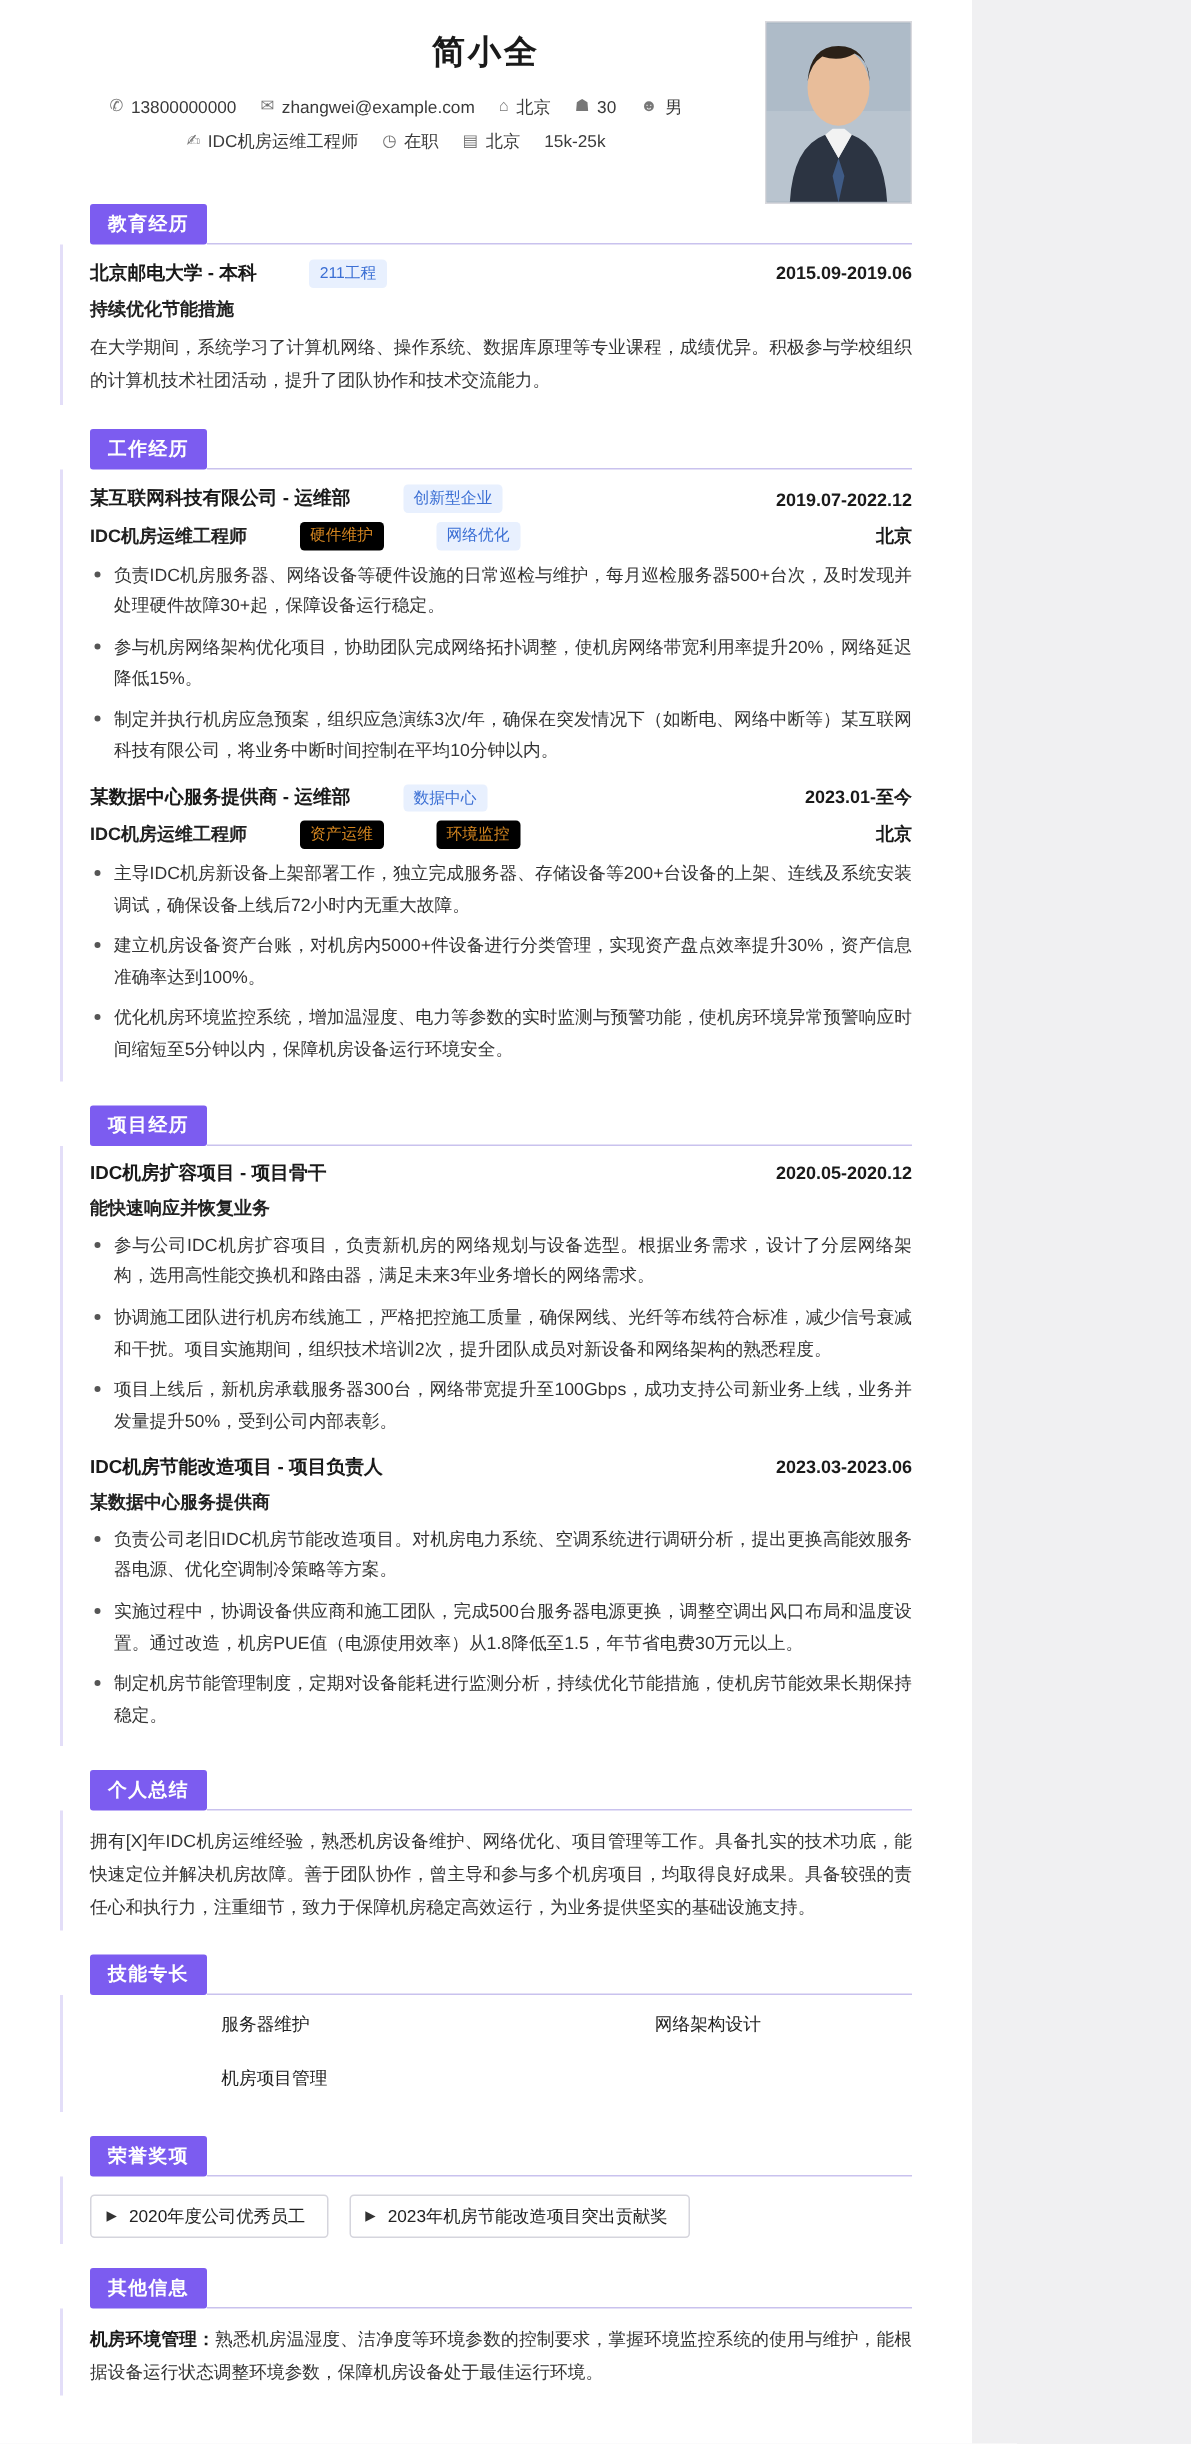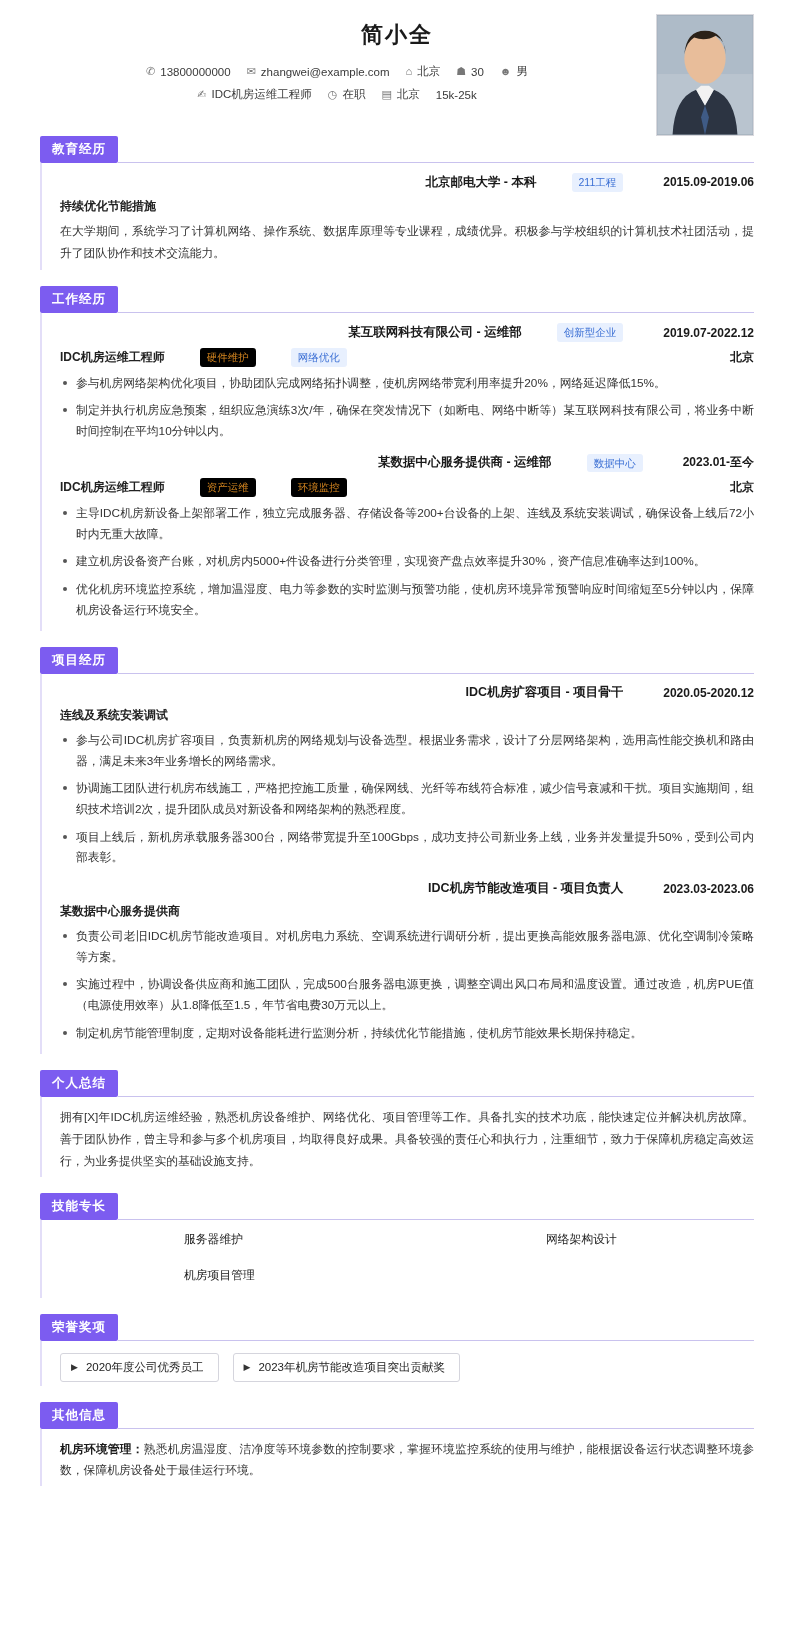--- a/index.html
+++ b/index.html
@@ -5,21 +5,21 @@
   * { box-sizing: border-box; }
   html, body { margin: 0; padding: 0; }
   body {
     width: 794px;
     background: #f0f0f2;
     font-family: "Liberation Sans", "DejaVu Sans", sans-serif;
     color: #222;
     font-size: 12px;
   }
   .page {
-    width: 794px;
+    width: 648px;
     min-height: 1629px;
     background: #ffffff;
     position: relative;
     padding: 0 0 10px 0;
   }
 
   
   .header {
     padding: 14px 40px 10px 40px;
     position: relative;
@@ -54,21 +54,21 @@
     border: 1px solid #d8d8dd;
     background: #cfd6dd;
   }
   .photo svg { display: block; width: 100%; height: 100%; }
 
   
   .section { margin-top: 16px; }
   .sec-head {
     display: flex;
     align-items: center;
-    padding-left: 40px;
+    padding-left: 60px;
   }
   .sec-tag {
     background: #7c5cf0;
     color: #fff;
     font-size: 12.5px;
     font-weight: bold;
     padding: 5px 12px;
     letter-spacing: 1px;
     border-radius: 2px;
   }
@@ -85,22 +85,22 @@
     margin: 0 40px 0 40px;
     border-left: 2px solid #e3def8;
     padding: 10px 0 4px 18px;
   }
 
   .entry { margin-bottom: 12px; }
   .entry:last-child { margin-bottom: 2px; }
   .entry-line {
     display: flex;
     align-items: center;
-    justify-content: flex-end;
-    gap: 24px;
+    justify-content: space-between;
+    gap: 8px;
     margin-bottom: 6px;
   }
   .entry-left { display: flex; align-items: center; gap: 8px; flex-wrap: wrap; }
   .entry-title { font-size: 12.5px; font-weight: bold; color: #1a1a1a; }
   .entry-right { font-size: 12px; font-weight: bold; color: #1a1a1a; white-space: nowrap; margin-left: 16px; }
   .sub-line { display: flex; align-items: center; justify-content: space-between; margin-bottom: 6px; }
   .sub-left { display: flex; align-items: center; gap: 8px; flex-wrap: wrap; }
   .sub-title { font-size: 12px; font-weight: bold; color: #222; }
   .sub-right { font-size: 12px; font-weight: bold; color: #1a1a1a; }
   .plain-sub { font-size: 12px; font-weight: bold; color: #222; margin-bottom: 6px; }
@@ -280,20 +280,21 @@
           </div>
           <div class="sub-line">
             <div class="sub-left">
               <span class="sub-title">IDC机房运维工程师</span>
               <span class="chip chip-orange">硬件维护</span>
               <span class="chip chip-blue">网络优化</span>
             </div>
             <span class="sub-right">北京</span>
           </div>
           <ul class="bullets">
+            <li>负责IDC机房服务器、网络设备等硬件设施的日常巡检与维护，每月巡检服务器500+台次，及时发现并处理硬件故障30+起，保障设备运行稳定。</li>
             <li>参与机房网络架构优化项目，协助团队完成网络拓扑调整，使机房网络带宽利用率提升20%，网络延迟降低15%。</li>
             <li>制定并执行机房应急预案，组织应急演练3次/年，确保在突发情况下（如断电、网络中断等）某互联网科技有限公司，将业务中断时间控制在平均10分钟以内。</li>
           </ul>
         </div>
         <div class="entry">
           <div class="entry-line">
             <div class="entry-left">
               <span class="entry-title">某数据中心服务提供商 - 运维部</span>
               <span class="chip chip-blue">数据中心</span>
             </div>
@@ -322,21 +323,21 @@
       <span class="sec-rule"></span>
     </div>
     <div class="sec-body" id="projects-body">
         <div class="entry">
           <div class="entry-line">
             <div class="entry-left">
               <span class="entry-title">IDC机房扩容项目 - 项目骨干</span>
             </div>
             <span class="entry-right">2020.05-2020.12</span>
           </div>
-          <div class="plain-sub">连线及系统安装调试</div>
+          <div class="plain-sub">能快速响应并恢复业务</div>
           <ul class="bullets">
             <li>参与公司IDC机房扩容项目，负责新机房的网络规划与设备选型。根据业务需求，设计了分层网络架构，选用高性能交换机和路由器，满足未来3年业务增长的网络需求。</li>
             <li>协调施工团队进行机房布线施工，严格把控施工质量，确保网线、光纤等布线符合标准，减少信号衰减和干扰。项目实施期间，组织技术培训2次，提升团队成员对新设备和网络架构的熟悉程度。</li>
             <li>项目上线后，新机房承载服务器300台，网络带宽提升至100Gbps，成功支持公司新业务上线，业务并发量提升50%，受到公司内部表彰。</li>
           </ul>
         </div>
         <div class="entry">
           <div class="entry-line">
             <div class="entry-left">
               <span class="entry-title">IDC机房节能改造项目 - 项目负责人</span>

